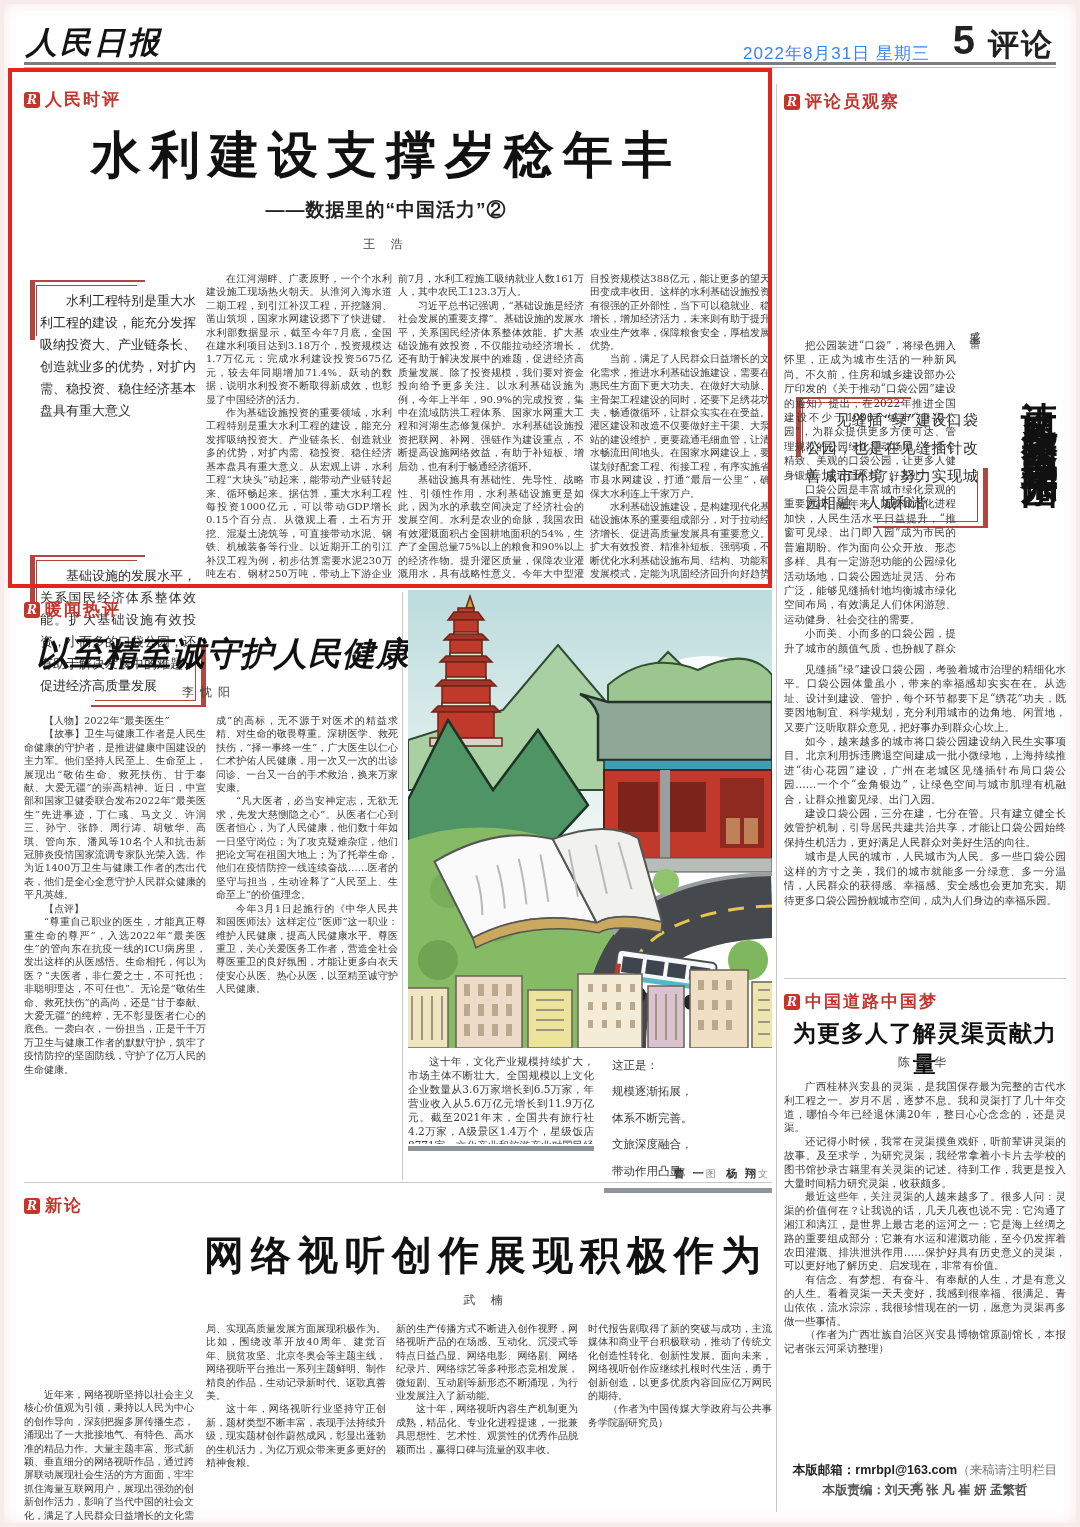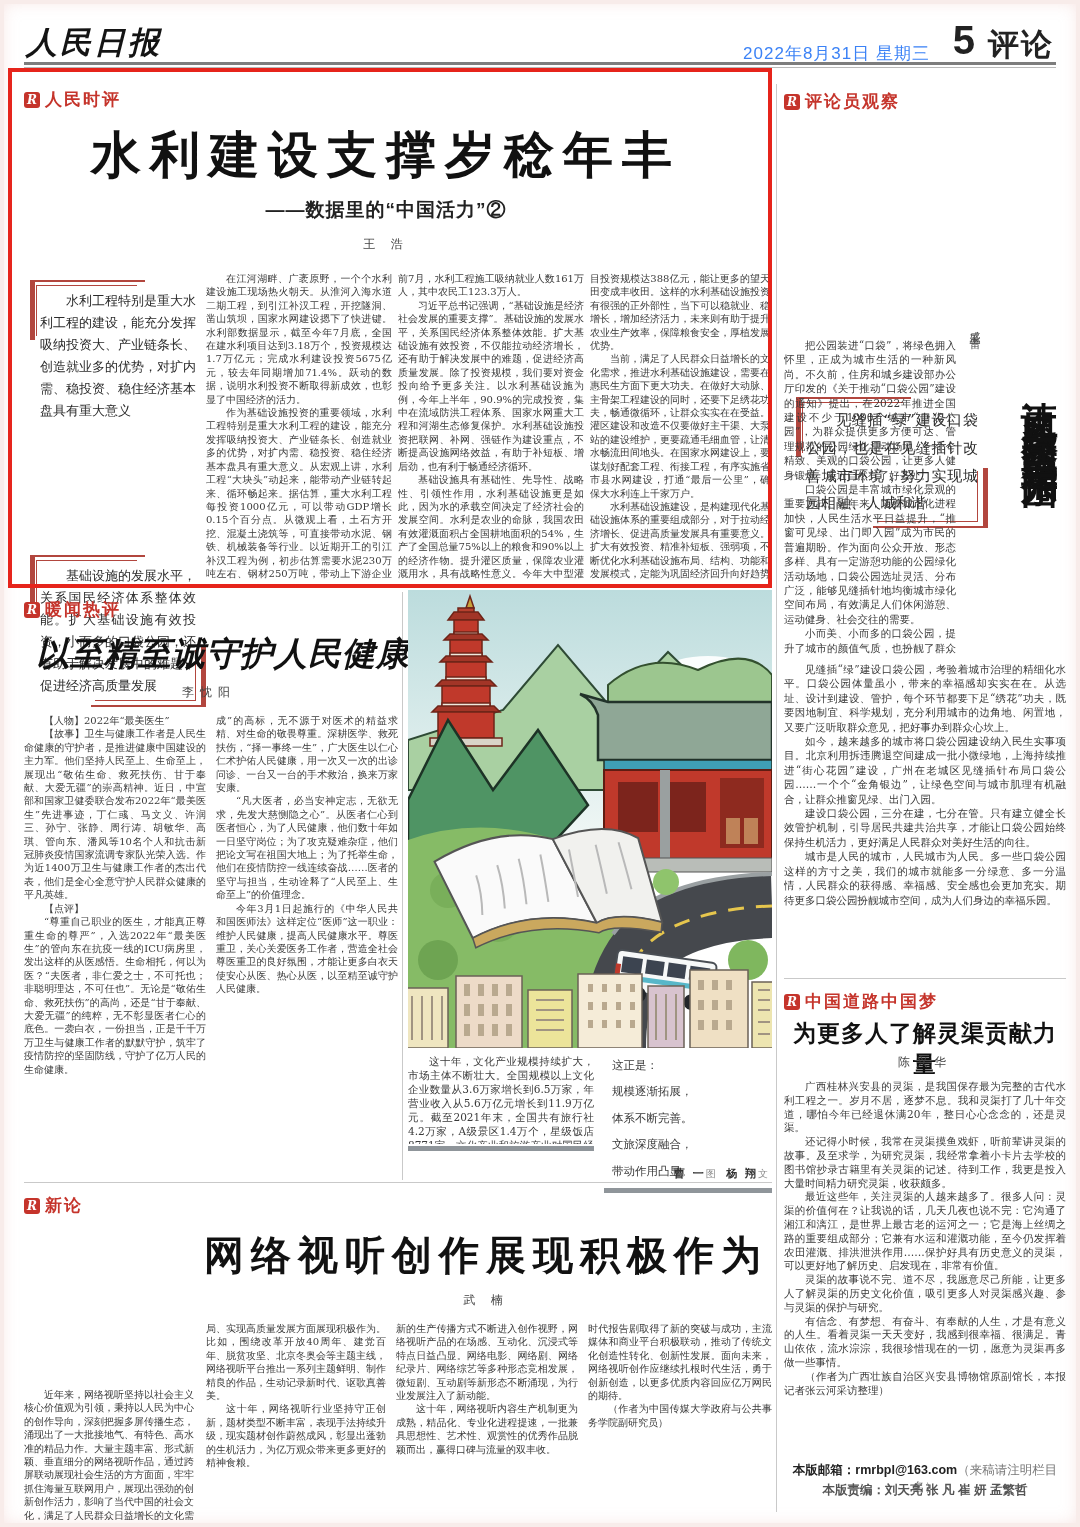--- a/index.html
+++ b/index.html
@@ -331,21 +331,20 @@
   <div class="abs kicker" style="left:784px;top:990px;">
     <span class="kbadge">R</span>
     <span class="klabel">中国道路中国梦</span>
   </div>
   <div class="abs h-main" style="left:784px;top:1018px;width:282px;font-size:23px;letter-spacing:1px;">为更多人了解灵渠贡献力量</div>
   <div class="abs byline" style="left:784px;top:1054px;width:282px;">陈兴华</div>
   <div class="abs bodycol bodycol2" style="left:784px;top:1080px;width:282px;height:352px;font-size:10.5px;line-height:13.8px;">
       <p>广西桂林兴安县的灵渠，是我国保存最为完整的古代水利工程之一。岁月不居，逐梦不息。我和灵渠打了几十年交道，哪怕今年已经退休满20年，整日心心念念的，还是灵渠。</p>
       <p>还记得小时候，我常在灵渠摸鱼戏虾，听前辈讲灵渠的故事。及至求学，为研究灵渠，我经常拿着小卡片去学校的图书馆抄录古籍里有关灵渠的记述。待到工作，我更是投入大量时间精力研究灵渠，收获颇多。</p>
       <p>最近这些年，关注灵渠的人越来越多了。很多人问：灵渠的价值何在？让我说的话，几天几夜也说不完：它沟通了湘江和漓江，是世界上最古老的运河之一；它是海上丝绸之路的重要组成部分；它兼有水运和灌溉功能，至今仍发挥着农田灌溉、排洪泄洪作用……保护好具有历史意义的灵渠，可以更好地了解历史、启发现在，非常有价值。</p>
-      <p>灵渠的故事说不完、道不尽，我愿意尽己所能，让更多人了解灵渠的历史文化价值，吸引更多人对灵渠感兴趣、参与灵渠的保护与研究。</p>
       <p>有信念、有梦想、有奋斗、有奉献的人生，才是有意义的人生。看着灵渠一天天变好，我感到很幸福、很满足。青山依依，流水淙淙，我很珍惜现在的一切，愿意为灵渠再多做一些事情。</p>
       <p>（作者为广西壮族自治区兴安县博物馆原副馆长，本报记者张云河采访整理）</p>
     </div>
 
   <div class="abs footerline" style="left:784px;top:1462px;width:282px;font-weight:bold;">
     <span>本版邮箱：rmrbpl@163.com</span><span class="mut">（来稿请注明栏目名）</span>
   </div>
   <div class="abs footerline" style="left:784px;top:1482px;width:282px;color:#555;font-weight:bold;">本版责编：刘天亮  张  凡  崔  妍  孟繁哲</div>
 
 </div>

